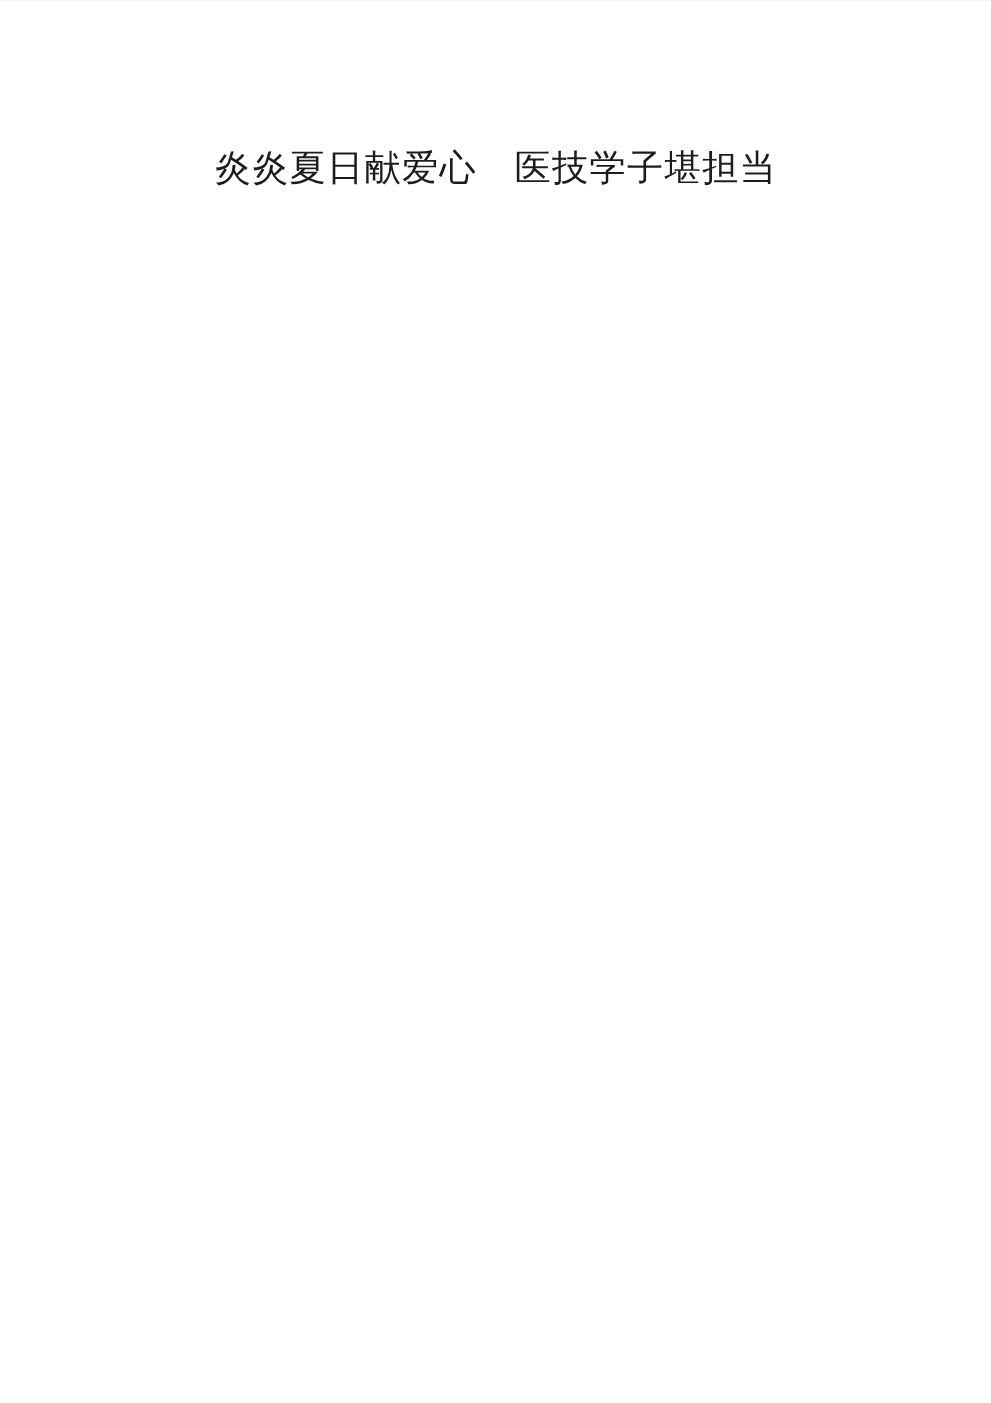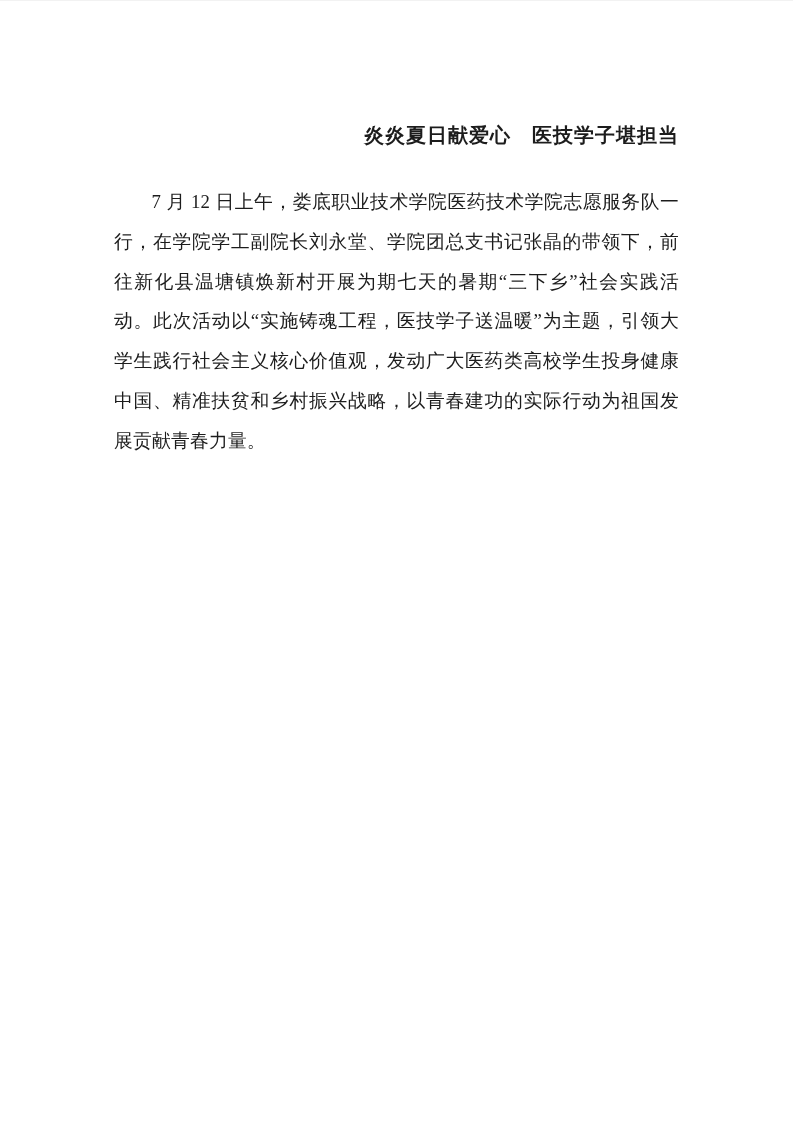--- a/index.html
+++ b/index.html
@@ -14,37 +14,36 @@
     box-sizing: border-box;
     background: #ffffff;
     color: #1c1c1c;
     padding: 113px 114px 0 114px;
     overflow: hidden;
     font-family: "Liberation Serif", "DejaVu Serif", serif;
     border-top: 1px solid #f2f2f2;
   }
   .doc-title {
     margin: 0 0 26px 0;
-    font-size: 20px;
-    font-weight: 700;
+    font-size: 29px;
+    font-weight: 400;
     line-height: 42px;
-    text-align: right;
+    text-align: center;
     letter-spacing: 1px;
     white-space: pre;
   }
   .doc-paragraph {
     margin: 0;
     font-size: 18.8px;
     line-height: 39.8px;
     text-align: justify;
     text-justify: inter-ideograph;
     text-indent: 2em;
     word-break: break-all;
     letter-spacing: 0.2px;
   }
 </style>
 </head>
 <body>
 
 <div class="page">
   <h1 class="doc-title">炎炎夏日献爱心　医技学子堪担当</h1>
-  <p class="doc-paragraph">7 月 12 日上午，娄底职业技术学院医药技术学院志愿服务队一行，在学院学工副院长刘永堂、学院团总支书记张晶的带领下，前往新化县温塘镇焕新村开展为期七天的暑期“三下乡”社会实践活动。此次活动以“实施铸魂工程，医技学子送温暖”为主题，引领大学生践行社会主义核心价值观，发动广大医药类高校学生投身健康中国、精准扶贫和乡村振兴战略，以青春建功的实际行动为祖国发展贡献青春力量。</p>
 </div>
 
 </body></html>

